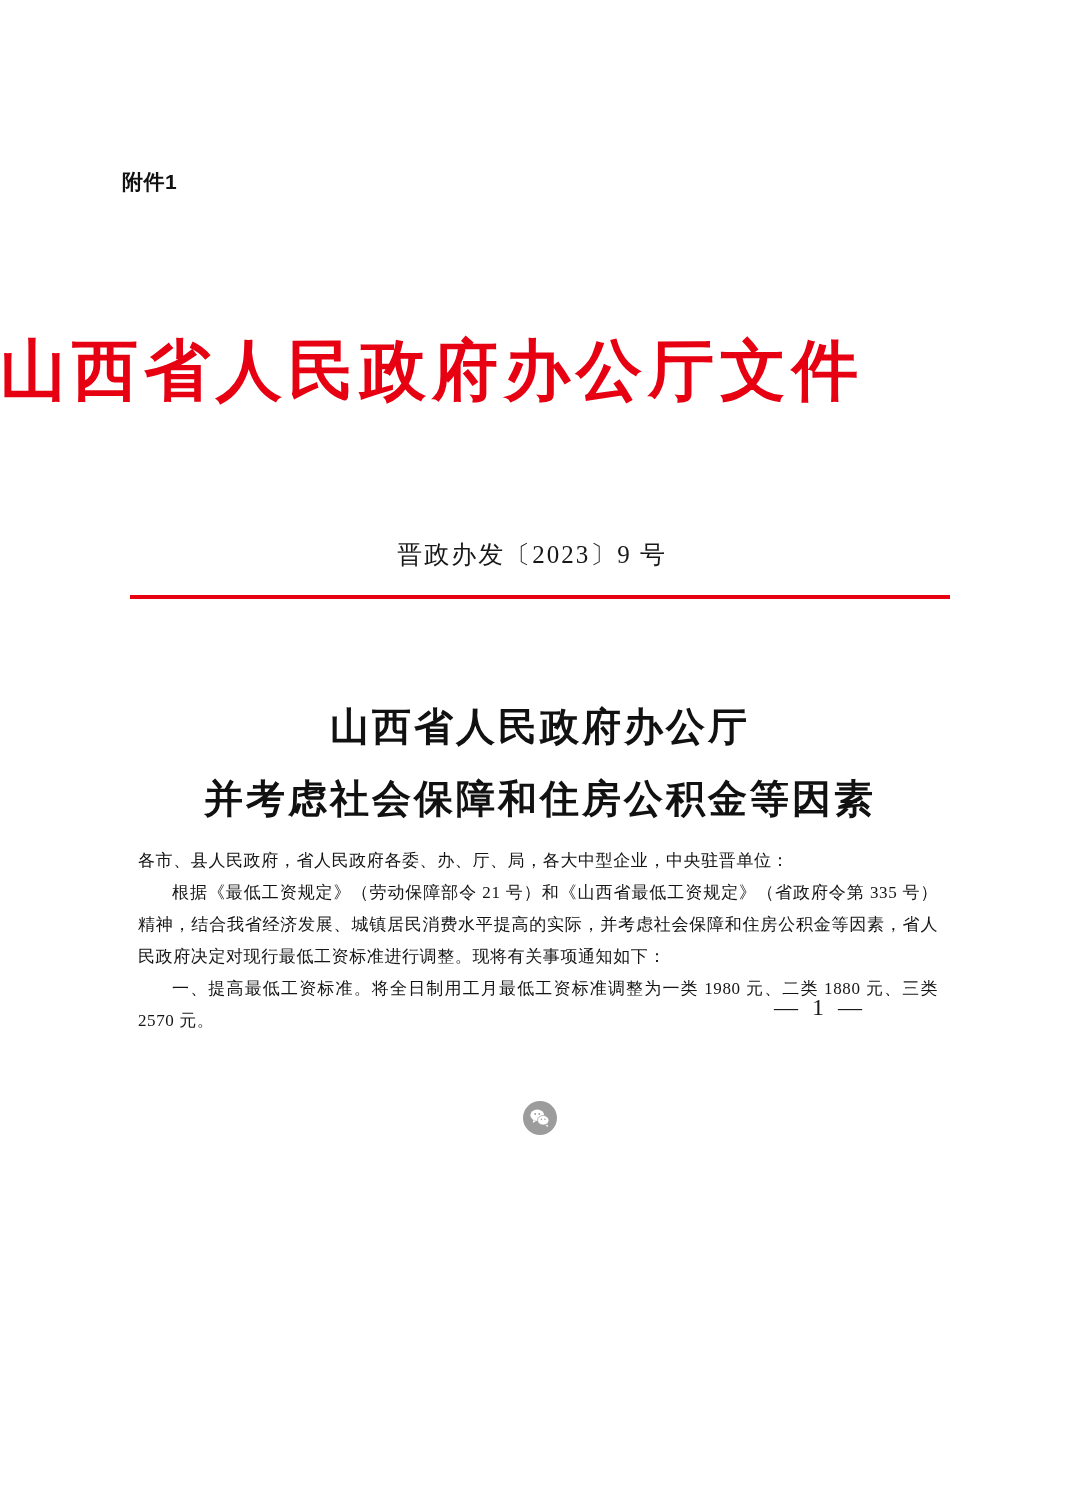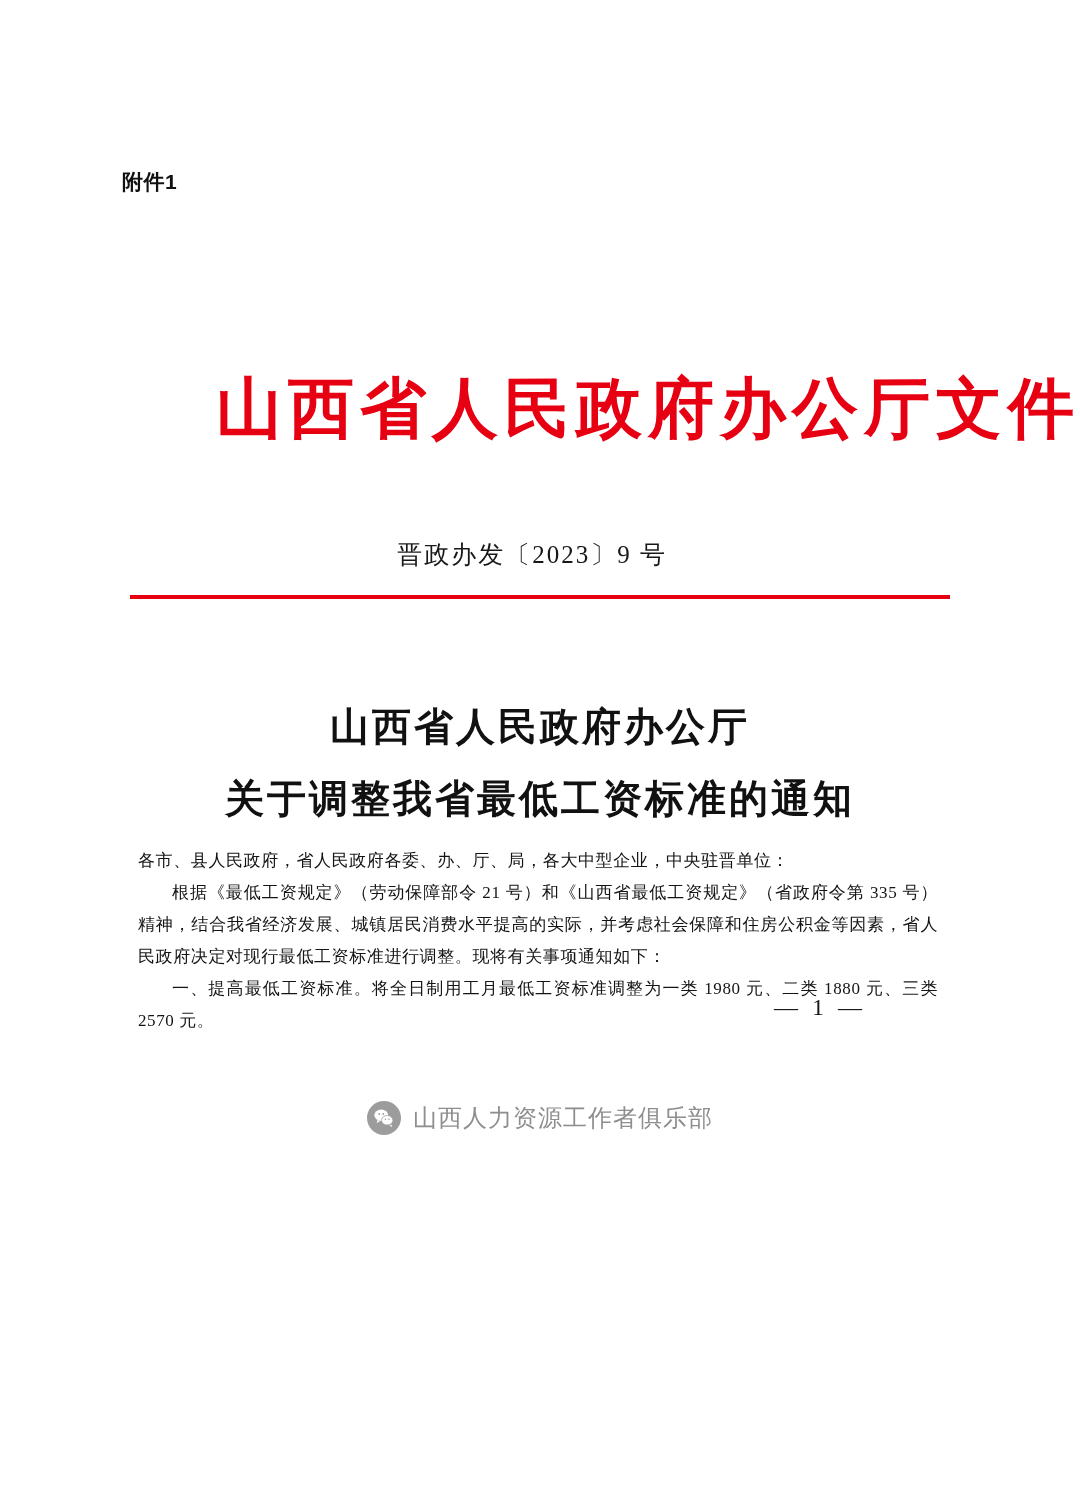--- a/index.html
+++ b/index.html
@@ -34,29 +34,28 @@
     letter-spacing: 0.5px;
     color: #111;
   }
 
   
   .masthead {
     position: absolute;
     left: 0;
     right: 0;
     top: 340px;
-    text-align: right;
+    text-align: left;
     color: #e60012;
-    font-family: Liberation Sans, sans-serif;
+    font-family: Liberation Mono, monospace;
     font-weight: 700;
     font-size: 66px;
     letter-spacing: 6px;
     line-height: 1.1;
     white-space: nowrap;
-    margin-top: 32px;
   }
 
   .doc-number {
     position: absolute;
     left: 0;
     right: 16px;
     top: 538px;
     text-align: center;
     font-size: 25px;
     letter-spacing: 2px;
@@ -155,21 +154,21 @@
   <div class="attachment-label">附件1</div>
 
   <div class="masthead">山西省人民政府办公厅文件</div>
 
   <div class="doc-number">晋政办发〔2023〕9 号</div>
 
   <div class="red-rule"></div>
 
   <div class="title-block">
     <div class="title-line">山西省人民政府办公厅</div>
-    <div class="title-line">关于调整我省最低工资标准的通知</div>
+    <div class="title-line">并考虑社会保障和住房公积金等因素</div>
   </div>
 
   <div class="body-block">
     <p class="para">各市、县人民政府，省人民政府各委、办、厅、局，各大中型企业，中央驻晋单位：</p>
     <p class="para indent">根据《最低工资规定》（劳动保障部令 21 号）和《山西省最低工资规定》（省政府令第 335 号）精神，结合我省经济发展、城镇居民消费水平提高的实际，并考虑社会保障和住房公积金等因素，省人民政府决定对现行最低工资标准进行调整。现将有关事项通知如下：</p>
     <p class="para indent">一、提高最低工资标准。将全日制用工月最低工资标准调整为一类 1980 元、二类 1880 元、三类 2570 元。</p>
   </div>
 
   <div class="page-number">— 1 —</div>
 
@@ -179,16 +178,15 @@
         <ellipse cx="9" cy="9" rx="7.5" ry="6.2" fill="#ffffff"></ellipse>
         <polygon points="5,14 4,17.5 7.5,15.6" fill="#ffffff"></polygon>
         <ellipse cx="15.5" cy="14.5" rx="6.2" ry="5.2" fill="#ffffff" stroke="#9c9c9c" stroke-width="0.8"></ellipse>
         <polygon points="20,19 21,21.8 18,20.4" fill="#ffffff"></polygon>
         <circle cx="6.8" cy="7.6" r="1" fill="#9c9c9c"></circle>
         <circle cx="11.2" cy="7.6" r="1" fill="#9c9c9c"></circle>
         <circle cx="13.6" cy="13.3" r="0.85" fill="#9c9c9c"></circle>
         <circle cx="17.4" cy="13.3" r="0.85" fill="#9c9c9c"></circle>
       </svg>
     </span>
-    <span>山西人力资源工作者俱乐部</span>
   </div>
 
 </div>
 
 </body></html>

